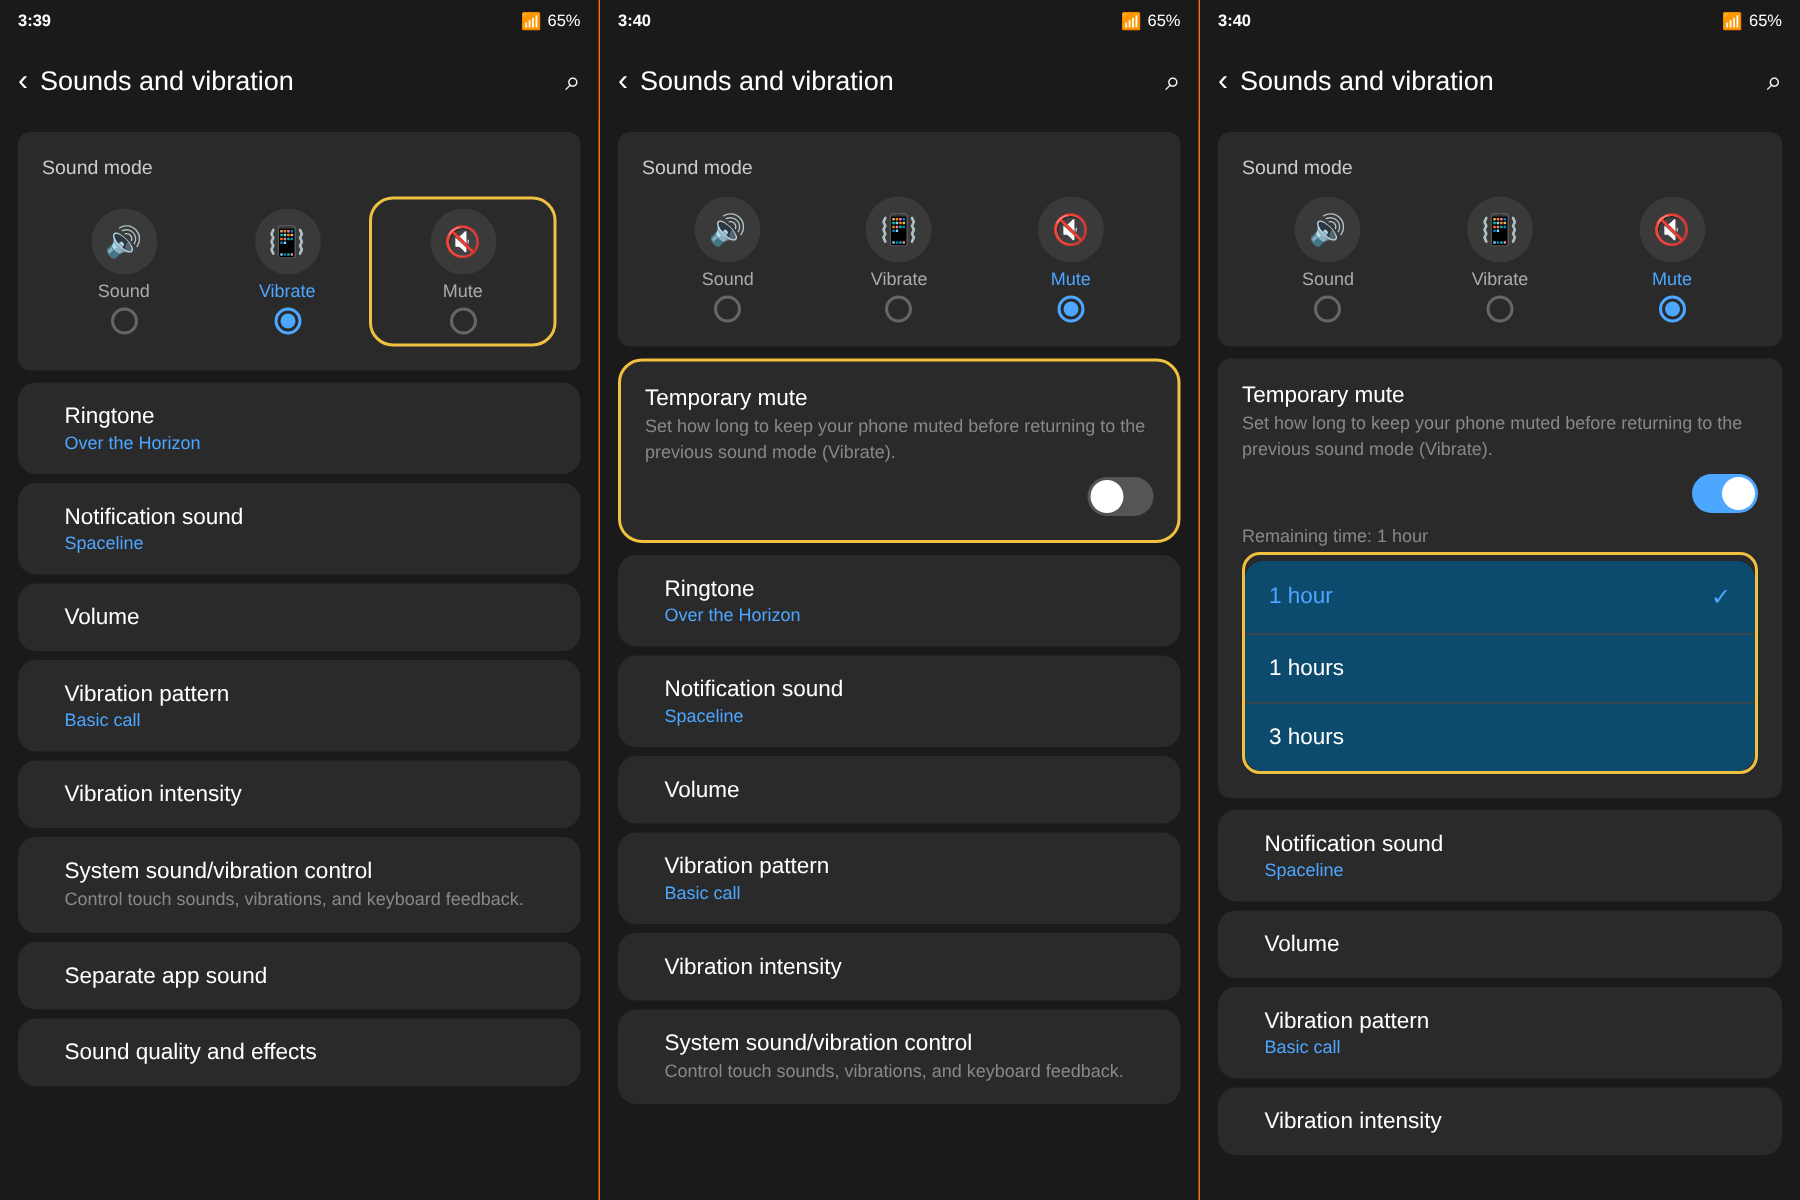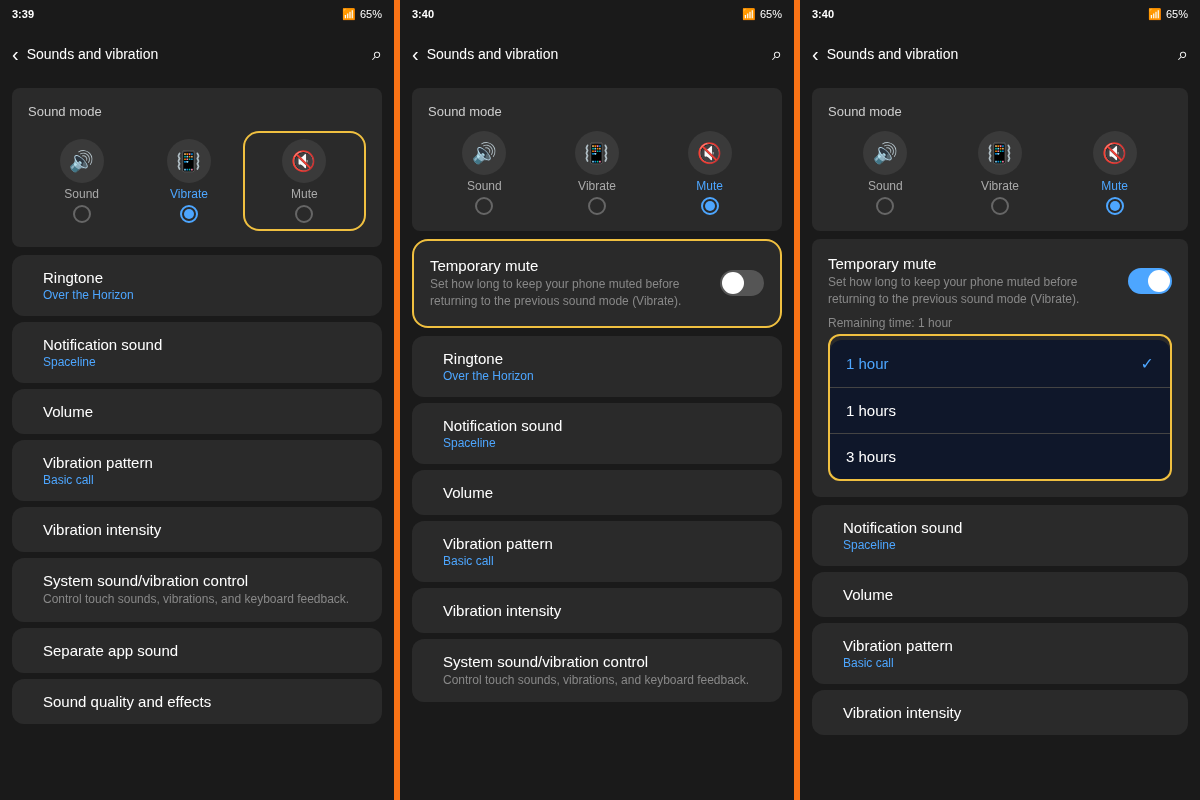--- a/index.html
+++ b/index.html
@@ -11,21 +11,21 @@
       font-family: 'Segoe UI', sans-serif;
       overflow: hidden;
     }
     .phone-panel {
       width: 400px;
       height: 800px;
       background: #1a1a1a;
       display: flex;
       flex-direction: column;
       overflow: hidden;
-      border-right: 6px solid #f97316;
+      border-right: 1px solid #f97316;
     }
     .status-bar {
       background: #1a1a1a;
       height: 28px;
       display: flex;
       align-items: center;
       justify-content: space-between;
       padding: 0 12px;
       font-size: 11px;
       color: #fff;
@@ -35,21 +35,21 @@
     .status-right { display: flex; align-items: center; gap: 4px; font-size: 11px; }
     .header {
       background: #1a1a1a;
       height: 52px;
       display: flex;
       align-items: center;
       padding: 0 12px;
       flex-shrink: 0;
     }
     .header-back { color: #fff; font-size: 20px; margin-right: 8px; cursor: pointer; }
-    .header-title { color: #fff; font-size: 14px; font-weight: 400; flex: 1; }
+    .header-title { color: #fff; font-size: 18px; font-weight: 400; flex: 1; }
     .header-search { color: #fff; font-size: 18px; cursor: pointer; }
     .content {
       flex: 1;
       overflow-y: auto;
       padding: 8px 12px;
       scrollbar-width: none;
     }
     .content::-webkit-scrollbar { display: none; }
     .section-card {
       background: #2a2a2a;
@@ -115,23 +115,24 @@
       border-radius: 12px;
       padding: 14px 31px;
       margin-bottom: 6px;
       cursor: pointer;
     }
     .menu-item-title { color: #fff; font-size: 15px; }
     .menu-item-sub { color: #4da6ff; font-size: 12px; margin-top: 2px; }
     .menu-item-desc { color: #888; font-size: 12px; margin-top: 2px; line-height: 1.4; }
     .toggle-row {
       display: flex;
-      align-items: center;
+      align-items: flex-end;
       justify-content: space-between;
       gap: 8px;
+      flex-direction: column;
     }
     .toggle-info { flex: 1; }
     .toggle-switch {
       width: 44px;
       height: 26px;
       border-radius: 13px;
       display: flex;
       align-items: center;
       padding: 2px;
       flex-shrink: 0;
@@ -139,21 +140,21 @@
     }
     .toggle-switch.off { background: #555; justify-content: flex-start; }
     .toggle-switch.on { background: #4da6ff; justify-content: flex-end; }
     .toggle-knob {
       width: 22px;
       height: 22px;
       border-radius: 50%;
       background: #fff;
     }
     .dropdown-card {
-      background: #0f172a;
+      background: #0c4a6e;
       border-radius: 12px;
       overflow: hidden;
       margin-top: 4px;
     }
     .dropdown-item {
       padding: 14px 16px;
       color: #fff;
       font-size: 15px;
       display: flex;
       align-items: center;

